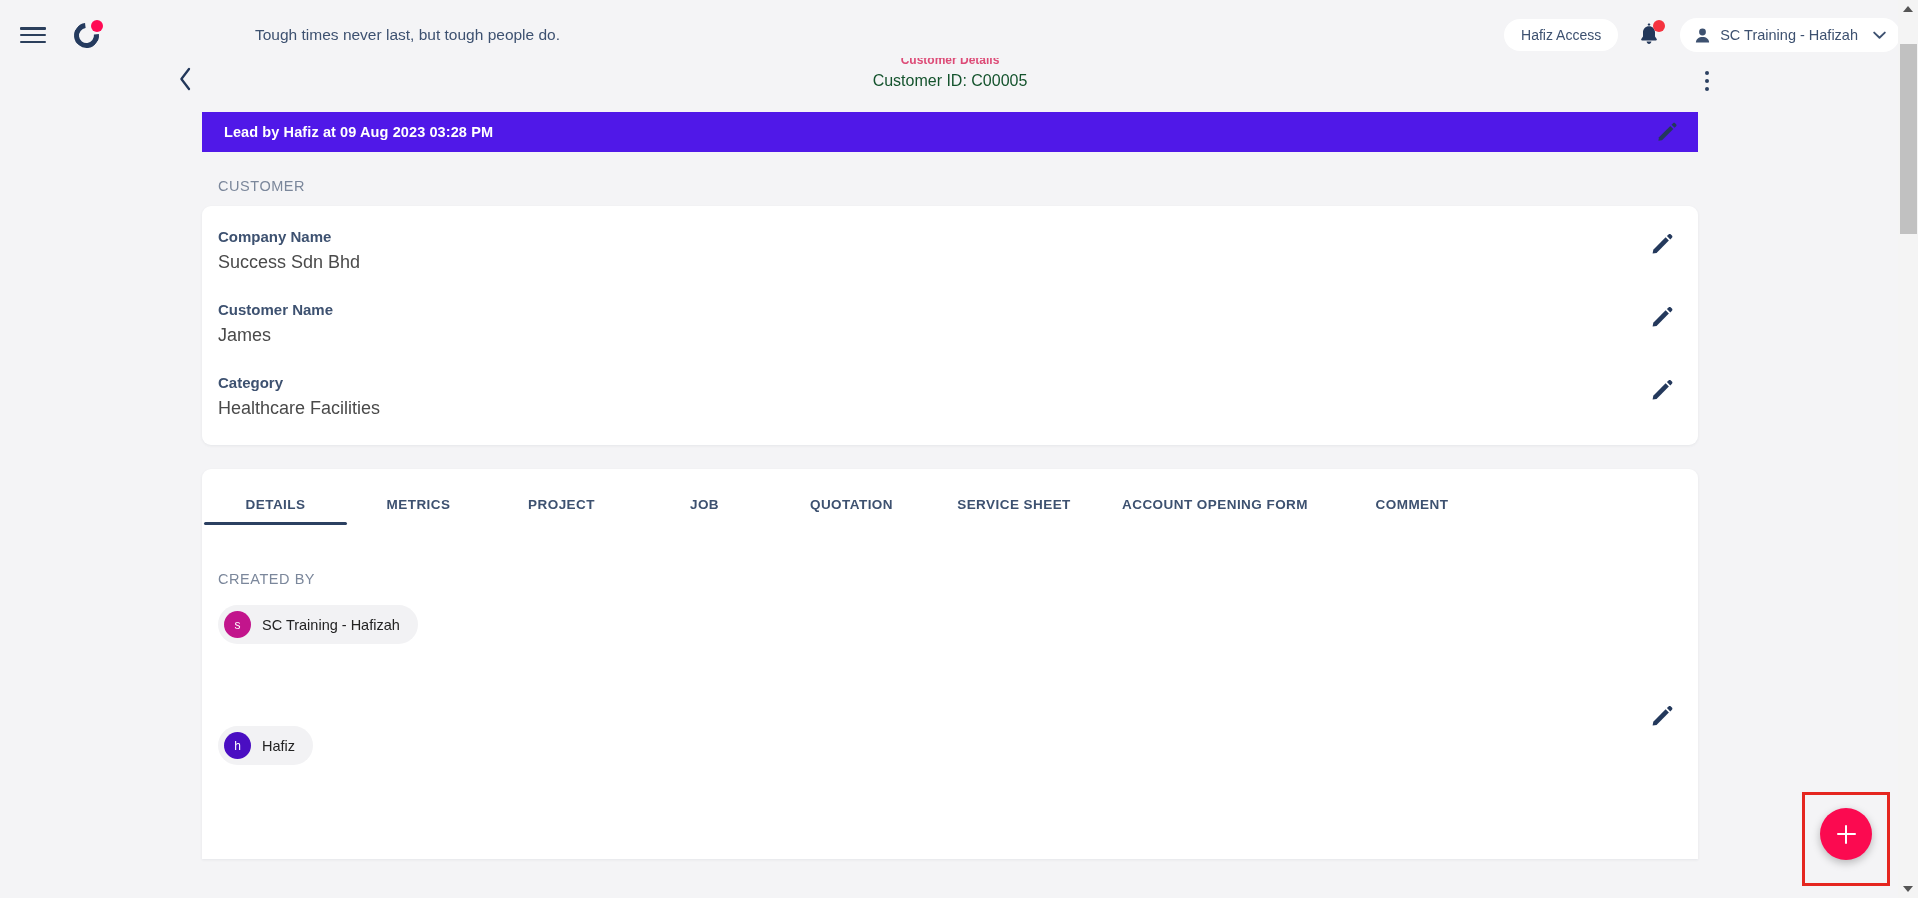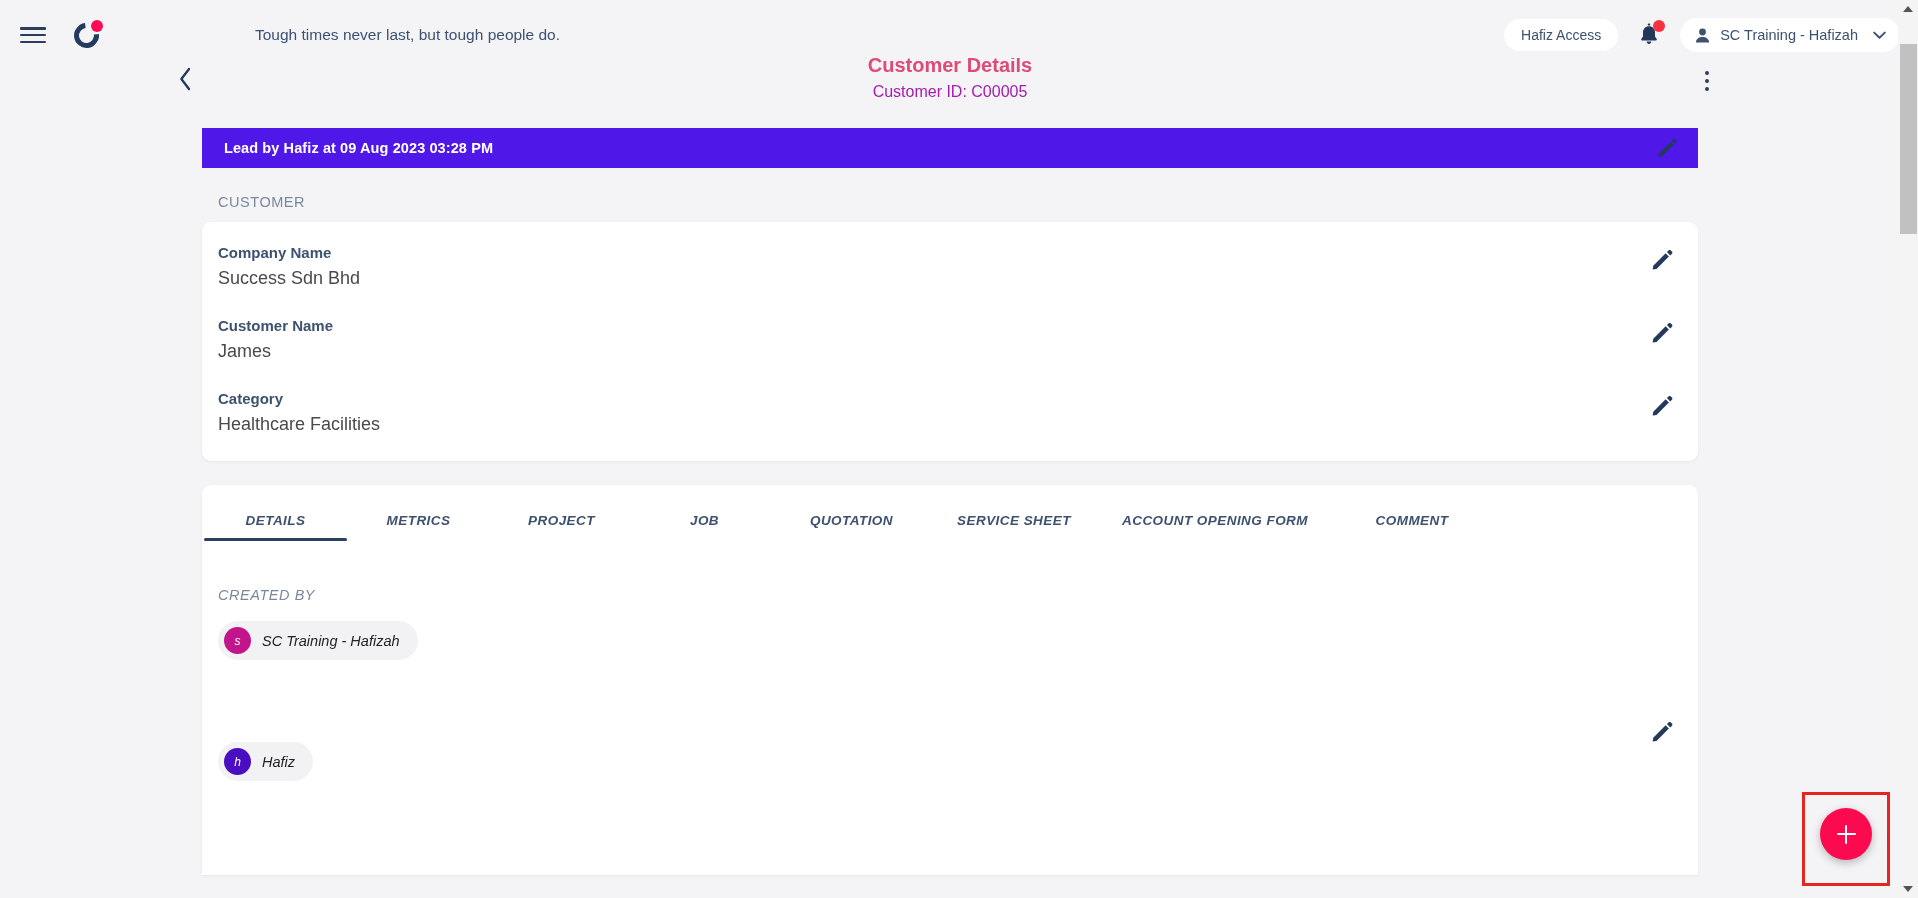--- a/index.html
+++ b/index.html
@@ -161,28 +161,28 @@
     cursor: pointer;
   }
   .back-btn svg { display: block; }
 
   .title-block {
     position: absolute;
     left: 0; right: 0; top: 6px;
     text-align: center;
   }
   .page-title {
-    font-size: 20px;
+    font-size: 12px;
     font-weight: bold;
     color: #dd4b77;
     line-height: 1.35;
   }
   .page-subtitle {
     font-size: 16px;
-    color: #a21caf;
+    color: #14532d;
     line-height: 1.45;
     margin-top: 1px;
   }
 
   .kebab-btn {
     position: absolute;
     right: -24px; top: 18px;
     width: 30px; height: 34px;
     display: flex; flex-direction: column;
     align-items: center; justify-content: center;
@@ -201,21 +201,21 @@
     position: absolute;
     top: 112px; left: 0;
     width: 1898px;
     height: 786px;
     overflow: hidden;
   }
 
   .content-col {
     position: absolute;
     left: 202px;
-    top: 16px;
+    top: 0;
     width: 1496px;
   }
 
   
   .lead-banner {
     position: relative;
     width: 1496px;
     height: 40px;
     background: #5018e8;
     display: flex;
@@ -275,21 +275,20 @@
     top: 4px;
     cursor: pointer;
   }
 
   
   .tabs-card {
     margin-top: 24px;
     padding-bottom: 0;
     border-radius: 9px 9px 0 0;
     min-height: 390px;
-    font-style: italic;
   }
   .tabs-row {
     display: flex;
     align-items: flex-end;
     height: 56px;
     padding: 0 2px;
   }
   .tab {
     font-size: 13.5px;
     font-weight: bold;

